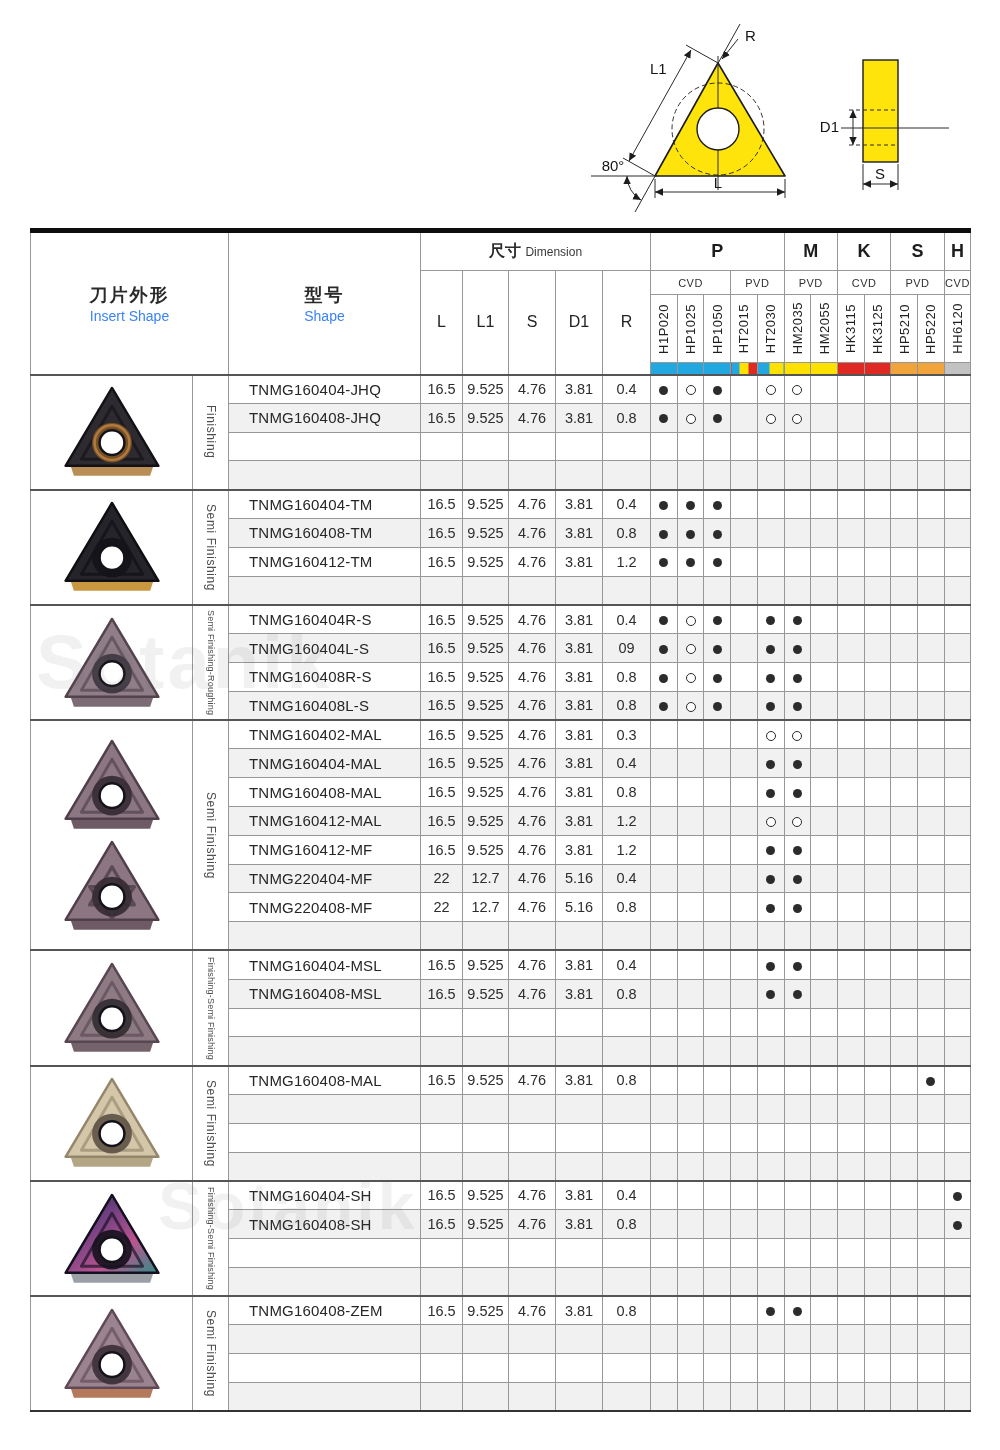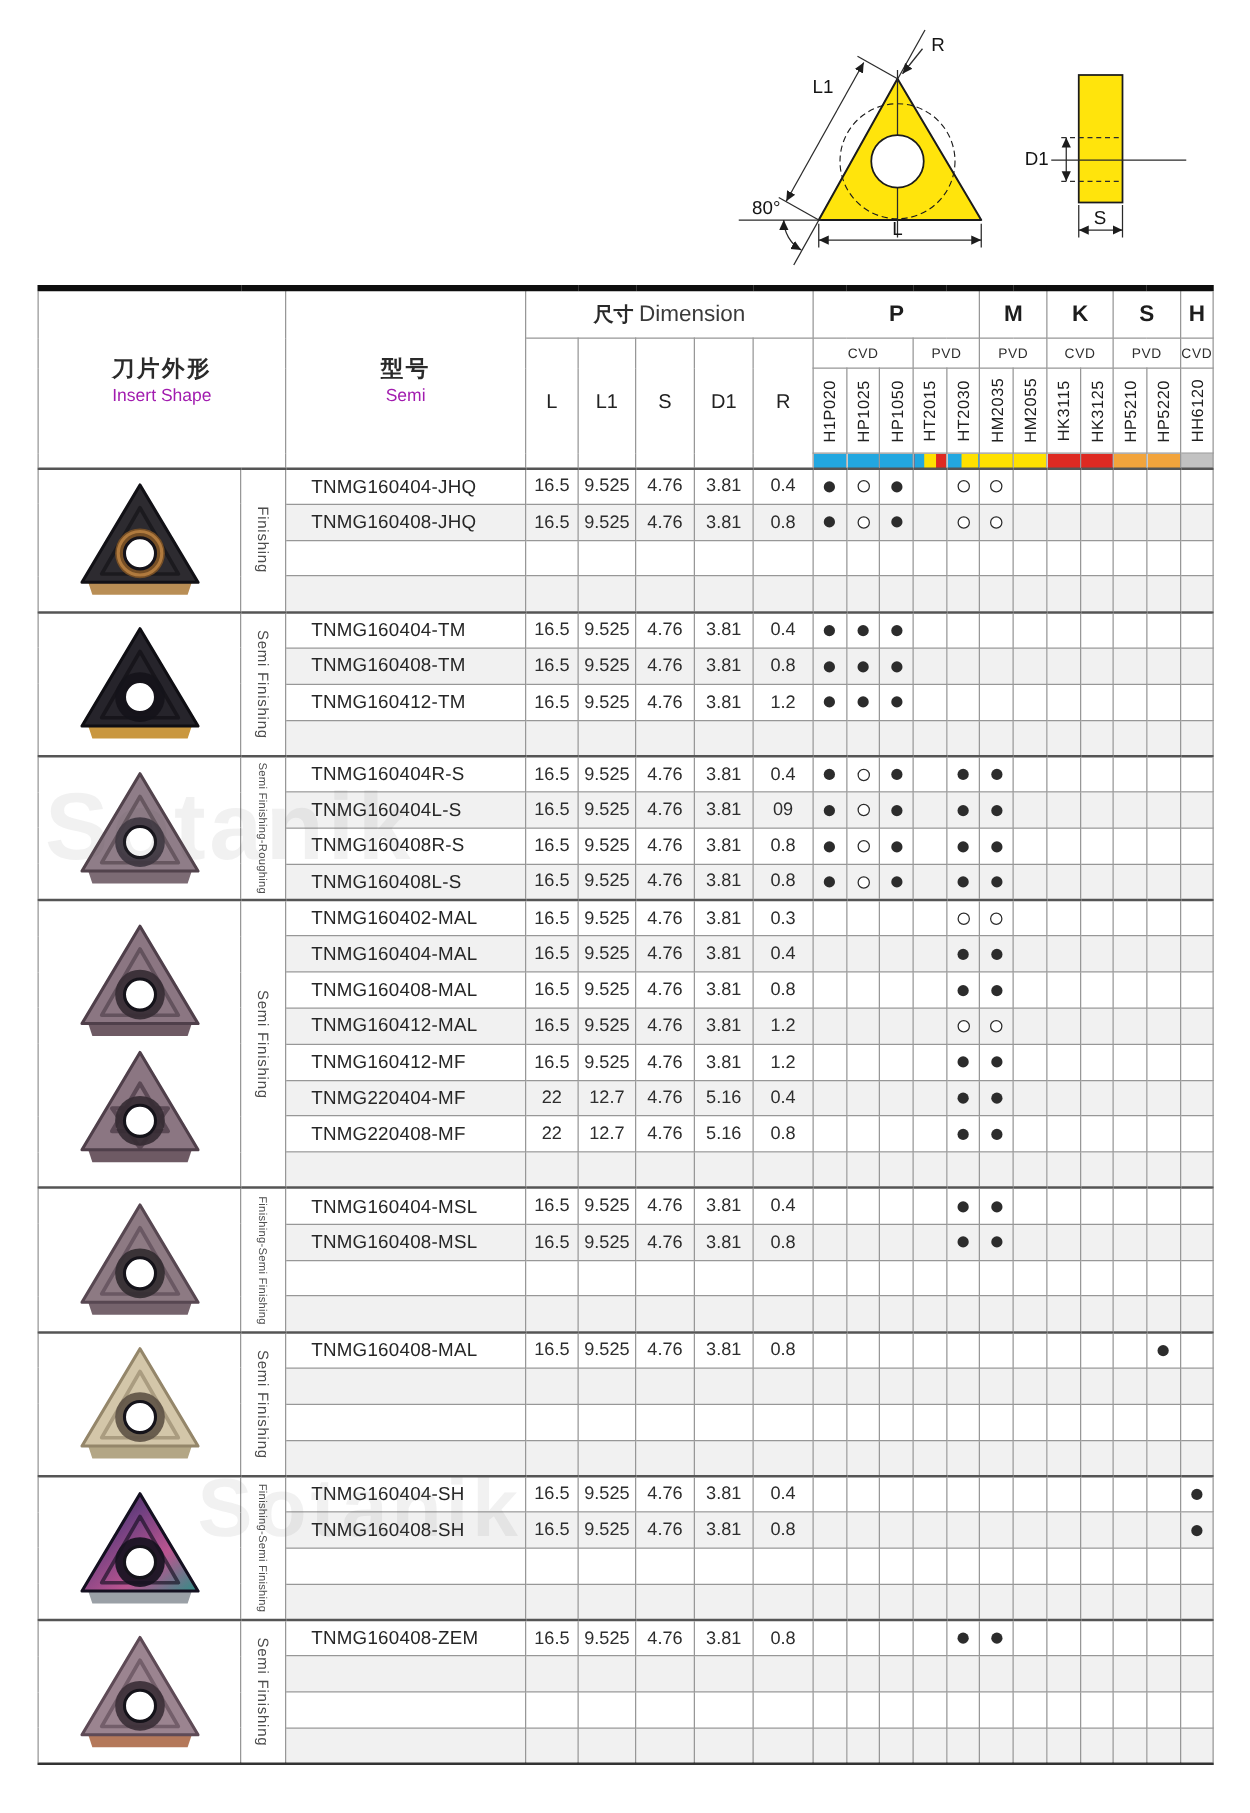--- a/index.html
+++ b/index.html
@@ -19,23 +19,23 @@
   .wm2 { left:36px;  top:618px; font-size:76px; color:rgba(100,100,105,0.09); }
   .wm3 { left:158px; top:1168px; font-size:66px; color:rgba(100,100,105,0.09); }
 
   
   table.spec { position:absolute; left:30px; top:228px; width:941px; border-collapse:collapse; table-layout:fixed;
                border-top:5px solid #0e0e0e; border-bottom:2px solid #333; background:#fff; }
   .spec th, .spec td { border:1px solid #979797; overflow:hidden; }
   thead th { font-weight:normal; color:#222; background:#fff; text-align:center; vertical-align:middle; }
   #hrow1 { height:40px; } #hrow2 { height:24px; } #hrow3 { height:68px; } #hrow4 { height:12px; }
   .zh  { font-size:18px; font-weight:700; color:#2a2a2a; letter-spacing:2px; }
-  .en  { font-size:14px; color:#a21caf; margin-top:1px; }
+  .en  { font-size:14px; color:#3b82f6; margin-top:1px; }
   .zh2 { font-size:16px; font-weight:700; color:#2a2a2a; }
-  .en2 { font-size:18px; color:#3a3a3a; }
+  .en2 { font-size:12px; color:#3a3a3a; }
   th.iso  { font-size:18px; font-weight:600; color:#1d1d1d; }
   th.coat { font-size:11px; color:#2f2f2f; letter-spacing:0.5px; }
   th.gradeth { vertical-align:middle; padding:0; }
   .vup { writing-mode:vertical-rl; transform:rotate(180deg); font-size:13px; color:#1f1f1f; margin:0 auto; letter-spacing:0.5px; white-space:nowrap; }
   th.barth { padding:0; }
 
   tbody tr { height:28.8px; }
   tbody td { font-size:14.5px; color:#2d2d2d; text-align:center; vertical-align:middle; background:#fff; }
   td.typec { text-align:left; padding-left:20px; font-size:15px; letter-spacing:0.2px; color:#262626; }
   tr.alt td { background:#f1f1f1; }
@@ -123,21 +123,21 @@
         <col style="width:26.7px">
     </colgroup>
     <thead>
       <tr id="hrow1">
         <th colspan="2" rowspan="4">
           <div class="zh">刀片外形</div>
           <div class="en">Insert Shape</div>
         </th>
         <th rowspan="4">
           <div class="zh">型号</div>
-          <div class="en">Semi</div>
+          <div class="en">Shape</div>
         </th>
         <th colspan="5">
           <span class="zh2">尺寸</span>
           <span class="en2">Dimension</span>
         </th>
       <th class="iso" colspan="5">P</th>
           <th class="iso" colspan="2">M</th>
           <th class="iso" colspan="2">K</th>
           <th class="iso" colspan="2">S</th>
           <th class="iso">H</th>

